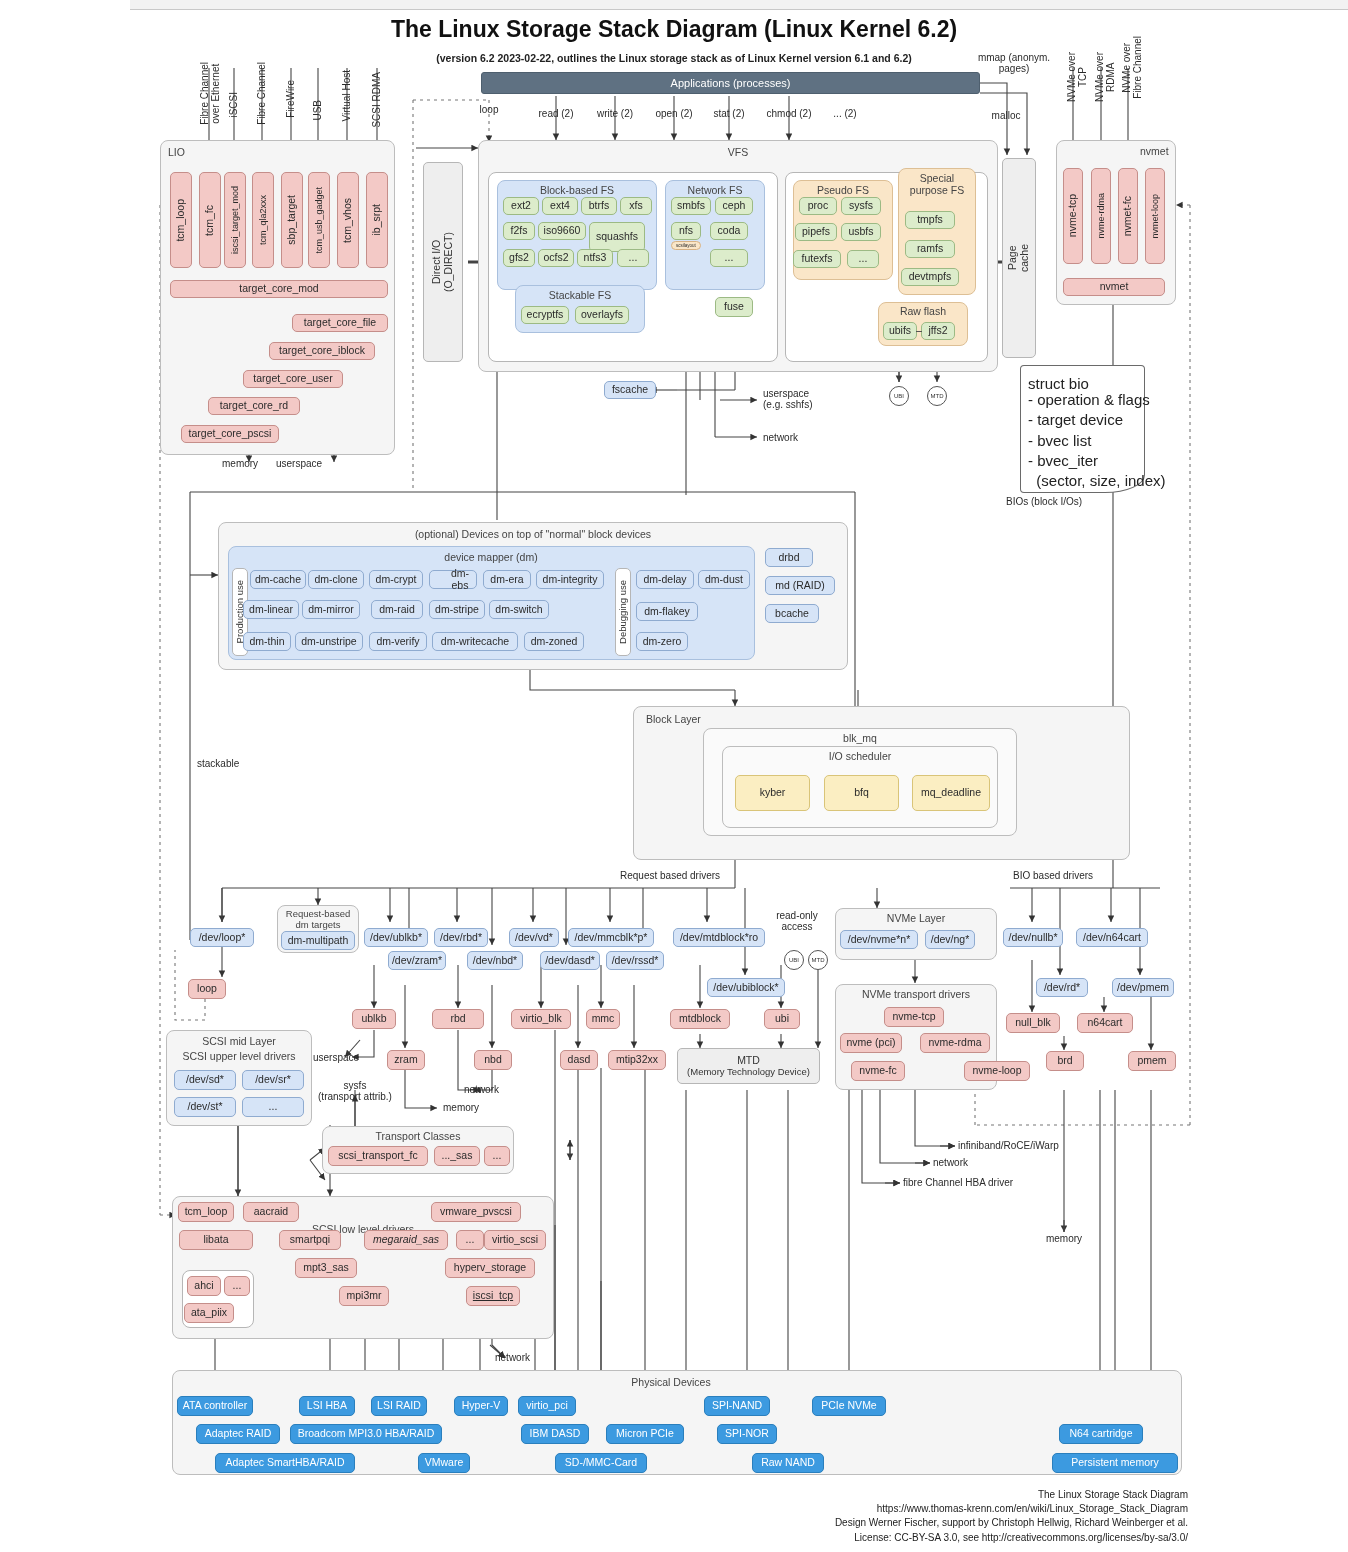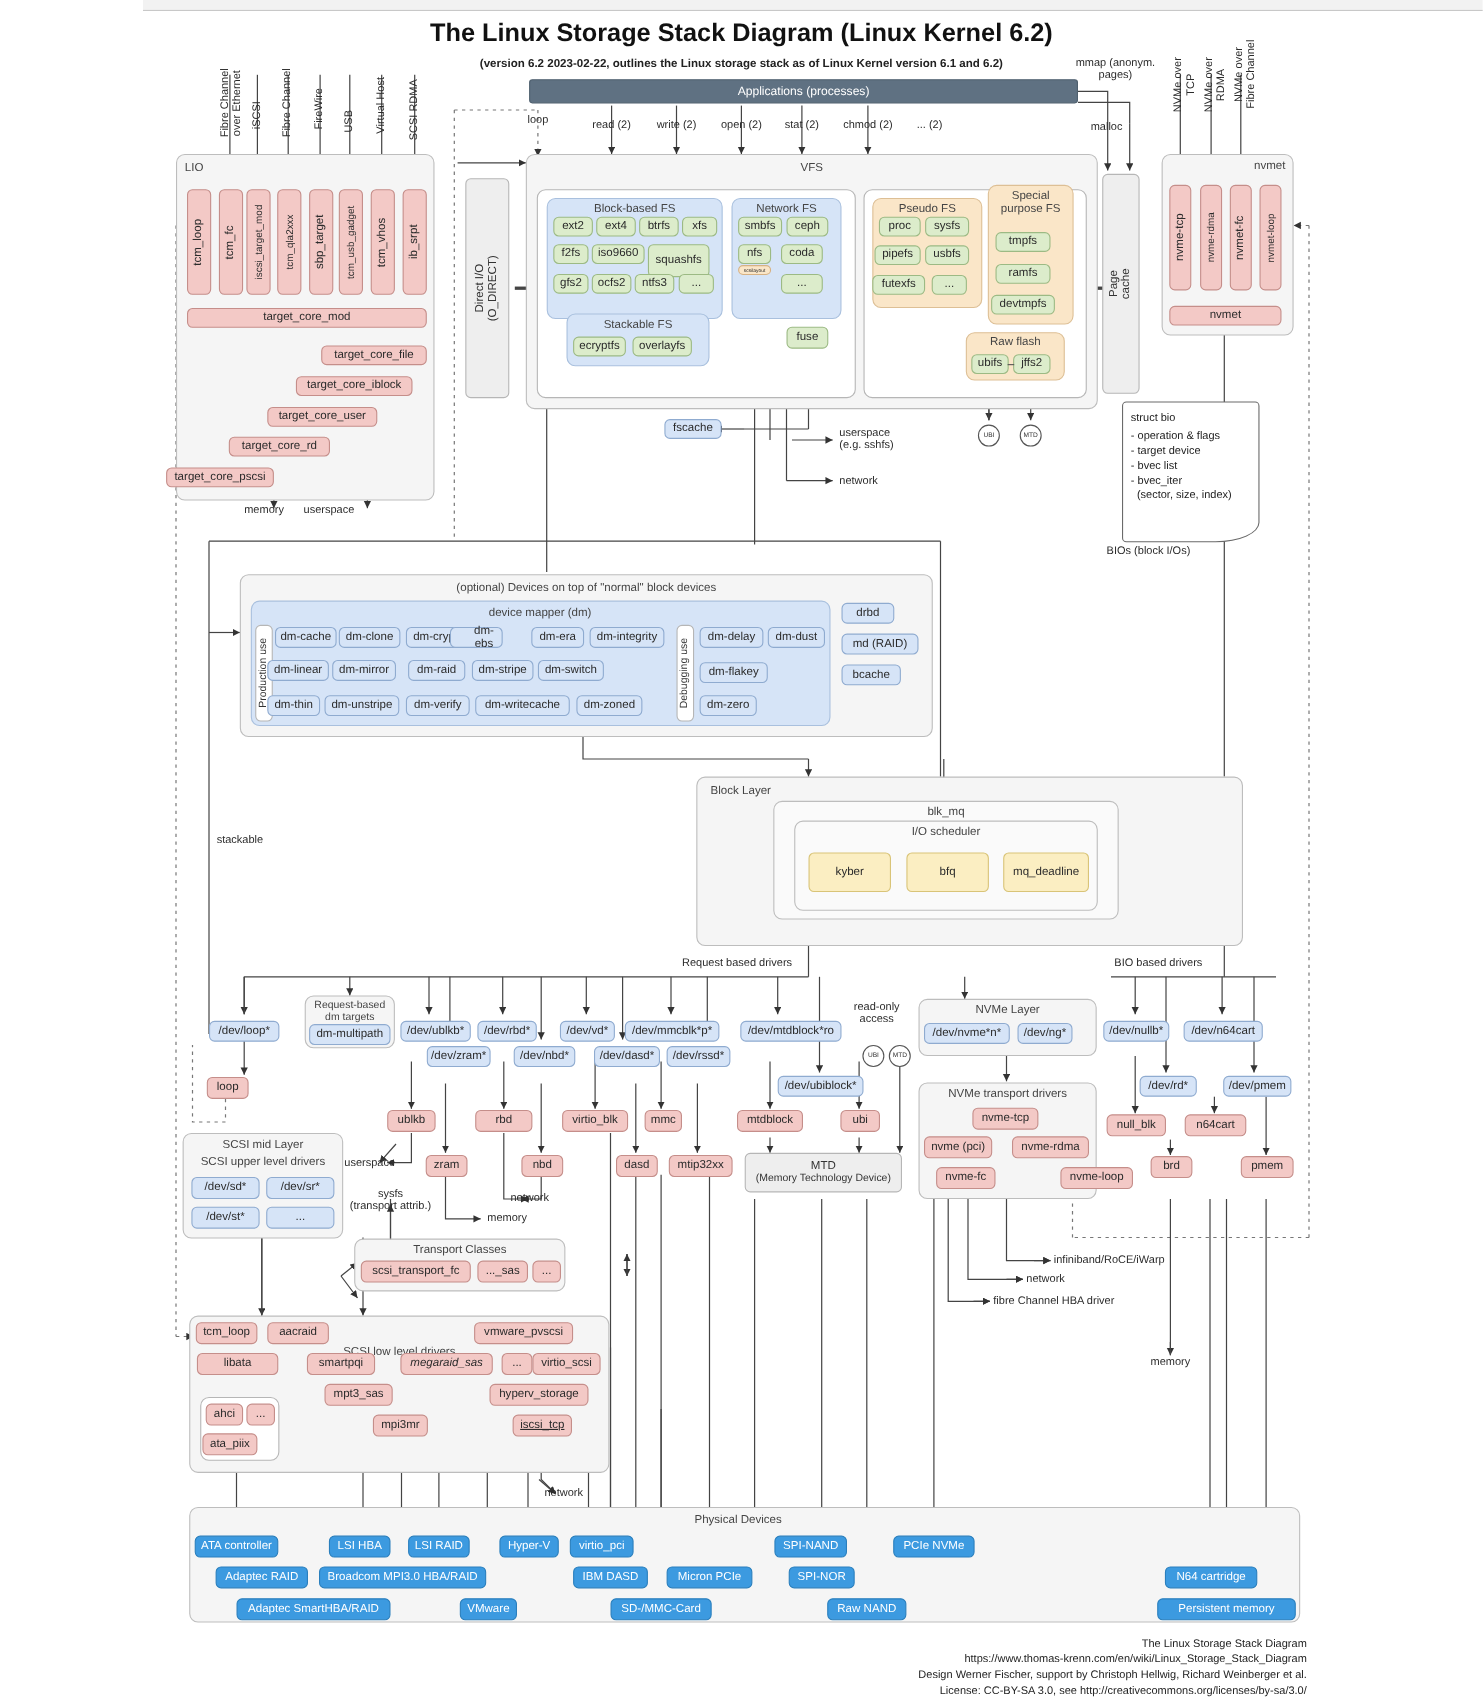--- a/index.html
+++ b/index.html
@@ -46,21 +46,21 @@
   .appbar { position:absolute; background:#5f7182; border:1px solid #4e5f6e; color:#ffffff; border-radius:3px;
             display:flex; align-items:center; justify-content:center; font-size:11px; }
 
   .lbl { position:absolute; font-size:10px; color:#2b2b2b; white-space:nowrap; }
   .lbl.c { transform:translateX(-50%); text-align:center; }
   .lbl.vrot { writing-mode:vertical-rl; transform:rotate(180deg); }
 
   .circ { position:absolute; width:20px; height:20px; border-radius:50%; border:1px solid #555; background:#fff;
           display:flex; align-items:center; justify-content:center; font-size:6px; color:#333; }
 
-  .bionote { position:absolute; font-size:10px; color:#222; line-height:1.35; white-space:pre; }
+  .bionote { position:absolute; font-size:15px; color:#222; line-height:1.35; white-space:pre; }
 
   .footer { position:absolute; right:160px; top:1488px; text-align:right; font-size:10px; color:#222; line-height:1.42; }
 </style>
 </head>
 <body>
 
 <div id="stage">
   <div class="lmargin"></div>
   <div class="topbar"></div>
 
@@ -349,21 +349,21 @@
     </div>
   <div class="box red" style="left:366px; top:172px; width:22px; height:96px;">
       <span class="vert">ib_srpt</span>
     </div>
 
   <div class="box red" style="left:170px; top:280px; width:218px; height:18px;">target_core_mod</div>
   <div class="box red" style="left:292px; top:314px; width:96px; height:18px;">target_core_file</div>
   <div class="box red" style="left:269px; top:342px; width:106px; height:18px;">target_core_iblock</div>
   <div class="box red" style="left:243px; top:370px; width:100px; height:18px;">target_core_user</div>
   <div class="box red" style="left:208px; top:397px; width:92px; height:18px;">target_core_rd</div>
-  <div class="box red" style="left:151px; top:425px; width:98px; height:18px;">target_core_pscsi</div>
+  <div class="box red" style="left:181px; top:425px; width:98px; height:18px;">target_core_pscsi</div>
 
   <div class="lbl" style="left:222px; top:458px;">memory</div>
   <div class="lbl" style="left:276px; top:458px;">userspace</div>
 
   <div class="box grey" style="left:423px; top:162px; width:40px; height:200px;">
     <span class="vert" style="white-space:pre; text-align:center;">Direct I/O
 (O_DIRECT)</span>
   </div>
 
   <div class="group" style="left:478px; top:140px; width:520px; height:232px;"></div>
@@ -474,21 +474,21 @@
 
   <div class="group bluegrp" style="left:228px; top:546px; width:527px; height:114px;"></div>
   <div class="glabel c" style="left:491px; top:551px;">device mapper (dm)</div>
 
   <div class="box white" style="left:232px; top:568px; width:16px; height:88px;">
       <span class="vert" style="font-size:9.5px;">Production use</span>
     </div>
   <div class="box blue" style="left:250px; top:570px; width:56px; height:19px;">dm-cache</div>
   <div class="box blue" style="left:308px; top:570px; width:56px; height:19px;">dm-clone</div>
   <div class="box blue" style="left:369px; top:570px; width:54px; height:19px;">dm-crypt</div>
-  <div class="box blue" style="left:409px; top:570px; width:48px; height:19px;padding-left:14px;">dm-ebs</div>
+  <div class="box blue" style="left:429px; top:570px; width:48px; height:19px;padding-left:14px;">dm-ebs</div>
   <div class="box blue" style="left:483px; top:570px; width:48px; height:19px;">dm-era</div>
   <div class="box blue" style="left:536px; top:570px; width:68px; height:19px;">dm-integrity</div>
   <div class="box blue" style="left:243px; top:600px; width:56px; height:19px;">dm-linear</div>
   <div class="box blue" style="left:302px; top:600px; width:58px; height:19px;">dm-mirror</div>
   <div class="box blue" style="left:371px; top:600px; width:52px; height:19px;">dm-raid</div>
   <div class="box blue" style="left:429px; top:600px; width:56px; height:19px;">dm-stripe</div>
   <div class="box blue" style="left:489px; top:600px; width:60px; height:19px;">dm-switch</div>
   <div class="box blue" style="left:243px; top:632px; width:48px; height:19px;">dm-thin</div>
   <div class="box blue" style="left:295px; top:632px; width:68px; height:19px;">dm-unstripe</div>
   <div class="box blue" style="left:369px; top:632px; width:58px; height:19px;">dm-verify</div>

